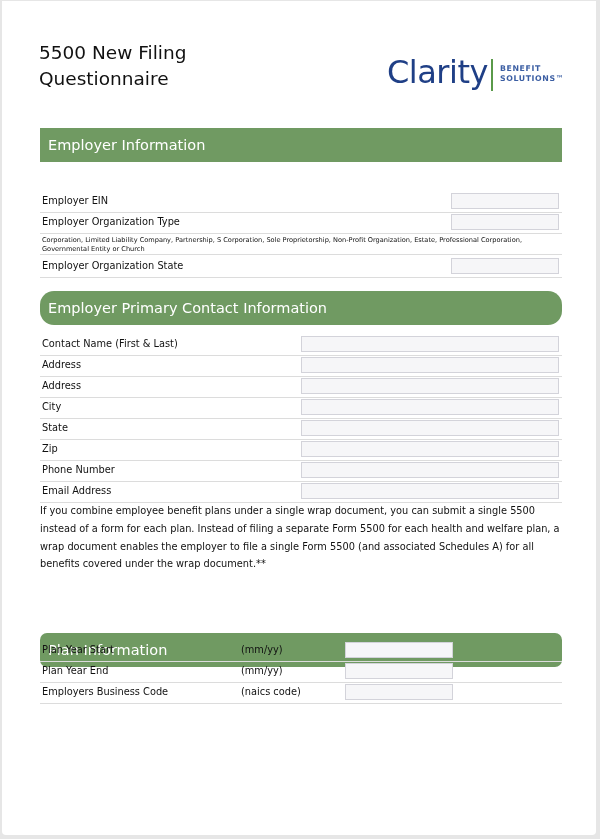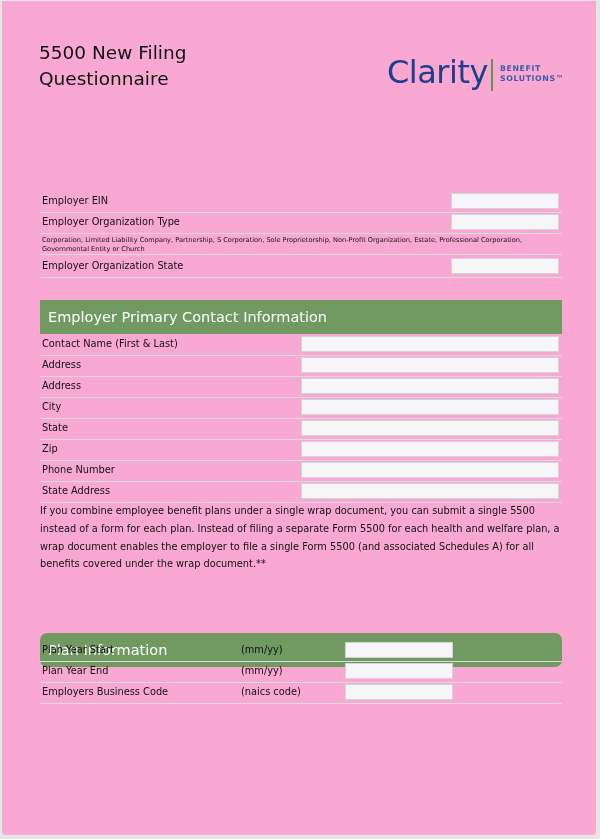--- a/index.html
+++ b/index.html
@@ -6,21 +6,21 @@
   body {
     width: 600px; height: 839px;
     background: #e6e6e6;
     font-family: "DejaVu Sans", sans-serif;
     color: #111;
     overflow: hidden;
   }
   .page {
     position: absolute; left: 2px; top: 1px;
     width: 594px; height: 834px;
-    background: #f9a8d4;
+    background: #ffffff;
     border-radius: 0 0 4px 4px;
   }
   .title {
     position: absolute; left: 37px; top: 39px;
     font-size: 18.5px; line-height: 26px; color: #111;
     font-family: "DejaVu Sans", sans-serif;
   }
   .logo { position: absolute; left: 385px; top: 52px; height: 40px; }
   .logo-word {
     position: absolute; left: 0; top: 0;
@@ -93,38 +93,39 @@
 
   <div class="logo">
     <div class="logo-word">Clarity</div>
     <div class="logo-bar"></div>
     <div class="logo-sub">
       <div>BENEFIT</div>
       <div>SOLUTIONS™</div>
     </div>
   </div>
 
+  <div class="section-header" style="top:127px;">Employer Information</div>
 
   <div class="row" style="top:191px;">
     <span class="label">Employer EIN</span>
     <div class="field f-short"></div>
   </div>
   <div class="row" style="top:212px;">
     <span class="label">Employer Organization Type</span>
     <div class="field f-short"></div>
   </div>
   <div class="note-row" style="top:233px;">
     <div class="note">Corporation, Limited Liability Company, Partnership, S Corporation, Sole Proprietorship, Non-Profit Organization, Estate, Professional Corporation, Governmental Entity or Church</div>
   </div>
   <div class="row" style="top:256px;">
     <span class="label">Employer Organization State</span>
     <div class="field f-short"></div>
   </div>
 
-  <div class="section-header" style="top:299px;">Employer Primary Contact Information</div>
+  <div class="section-header" style="top:290px;border-radius:14px;">Employer Primary Contact Information</div>
 
   <div class="row" style="top:334px;">
     <span class="label">Contact Name (First &amp; Last)</span>
     <div class="field f-wide"></div>
   </div>
   <div class="row" style="top:355px;">
     <span class="label">Address</span>
     <div class="field f-wide"></div>
   </div>
   <div class="row" style="top:376px;">
@@ -141,21 +142,21 @@
   </div>
   <div class="row" style="top:439px;">
     <span class="label">Zip</span>
     <div class="field f-wide"></div>
   </div>
   <div class="row" style="top:460px;">
     <span class="label">Phone Number</span>
     <div class="field f-wide"></div>
   </div>
   <div class="row" style="top:481px;">
-    <span class="label">State Address</span>
+    <span class="label">Email Address</span>
     <div class="field f-wide"></div>
   </div>
 
   <div class="para">If you combine employee benefit plans under a single wrap document, you can submit a single 5500 instead of a form for each plan. Instead of filing a separate Form 5500 for each health and welfare plan, a wrap document enables the employer to file a single Form 5500 (and associated Schedules A) for all benefits covered under the wrap document.**</div>
 
   <div class="section-header" style="top:632px;border-radius:7px;">Plan Information</div>
 
   <div class="row" style="top:640px;">
     <span class="label">Plan Year Start</span>
     <span class="hint">(mm/yy)</span>

